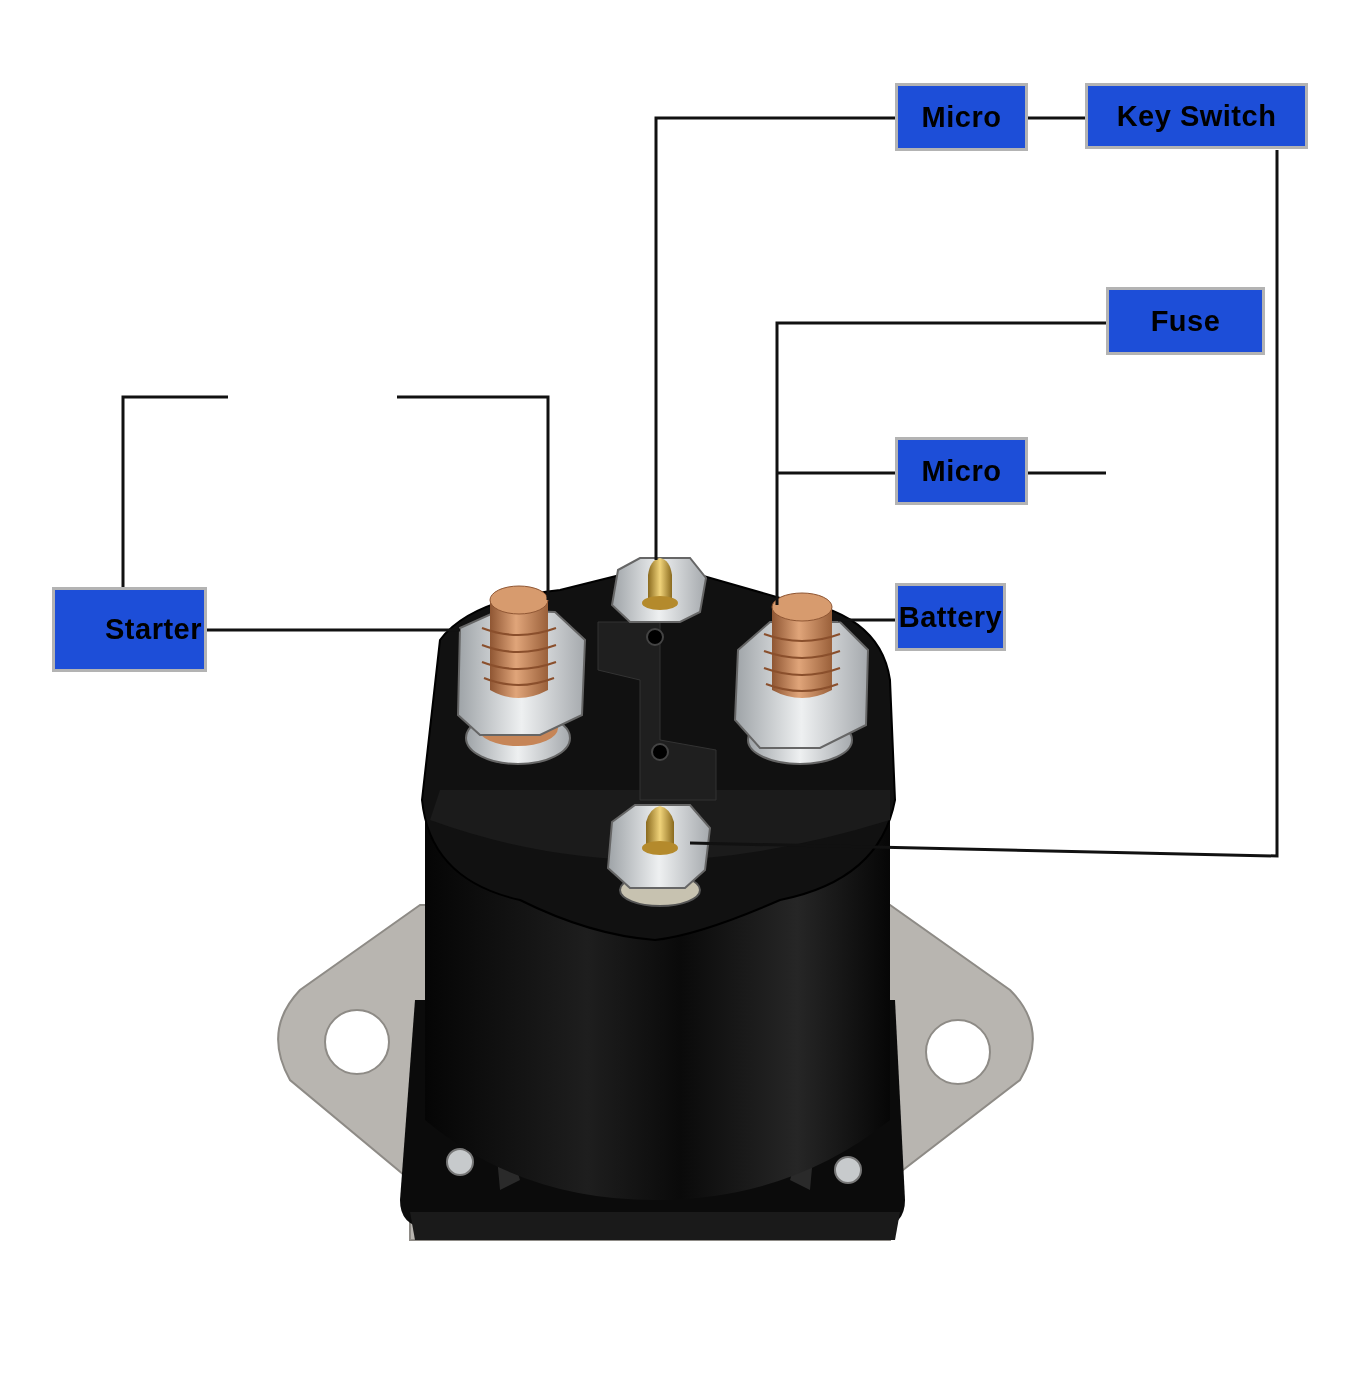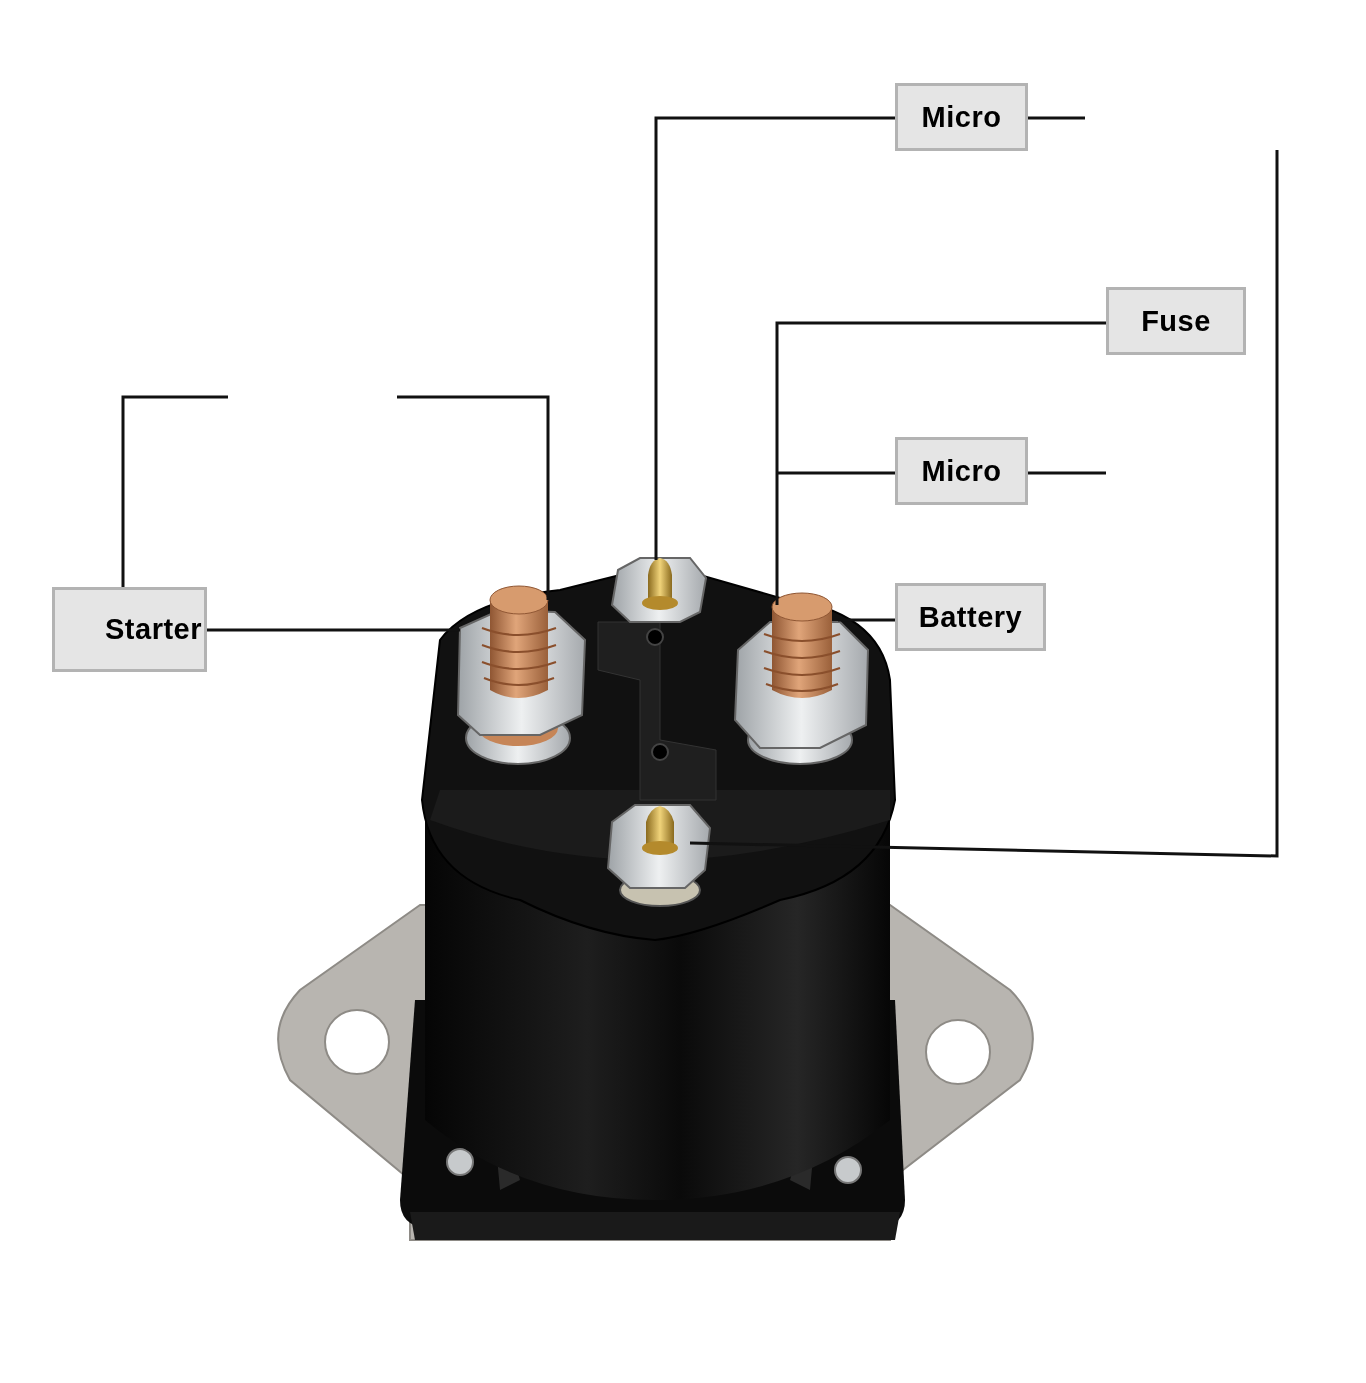--- a/index.html
+++ b/index.html
@@ -1,19 +1,19 @@
 <!DOCTYPE html>
 <html><head>
   <meta charset="utf-8">
   <style>
     html, body { margin: 0; padding: 0; background: #ffffff; }
     body { width: 1366px; height: 1383px; position: relative; overflow: hidden; font-family: "Liberation Sans", sans-serif; }
     .stage { position: absolute; left: 0; top: 0; width: 1366px; height: 1383px; }
     .label-box {
-      position: absolute; box-sizing: border-box; border: 3px solid #b3b3b3; background: #e5e5e5;
+      position: absolute; box-sizing: border-box; border: 3px solid #b3b3b3; background: #1d4ed8;
       display: flex; align-items: center; justify-content: center; text-align: center;
       font-family: "Liberation Sans", sans-serif; font-weight: bold; font-size: 29px; color: #000;
       line-height: 1.8; letter-spacing: 0.5px;
     }
     svg.wires { position: absolute; left: 0; top: 0; }
     svg.device { position: absolute; left: 0; top: 0; }
   </style>
 </head>
 <body>
 
@@ -129,26 +129,29 @@
       <polyline points="1106,323 777,323 777,605"></polyline>
       <line x1="777" y1="473" x2="895" y2="473"></line>
       <line x1="1028" y1="473" x2="1106" y2="473"></line>
       <line x1="838" y1="620" x2="895" y2="620"></line>
     </g>
   </svg>
 
   <div class="label-box" style="left:895px; top:83px; width:133px; height:68px;">
     <span>Micro</span>
   </div>
-  <div class="label-box" style="left:1106px; top:287px; width:140px; height:68px;">
+  <div class="label-box" style="left:1085px; top:83px; width:223px; height:66px;">
+    <span>Key Switch</span>
+  </div>
+  <div class="label-box" style="left:1106px; top:287px; width:159px; height:68px;">
     <span>Fuse</span>
   </div>
   <div class="label-box" style="left:895px; top:437px; width:133px; height:68px;">
     <span>Micro</span>
   </div>
   <div class="label-box" style="left:52px; top:587px; width:155px; height:85px;padding-left:48px;">
     <span>Starter</span>
   </div>
-  <div class="label-box" style="left:895px; top:583px; width:151px; height:68px;">
+  <div class="label-box" style="left:895px; top:583px; width:111px; height:68px;">
     <span>Battery</span>
   </div>
 
 </div>
 
 </body></html>

